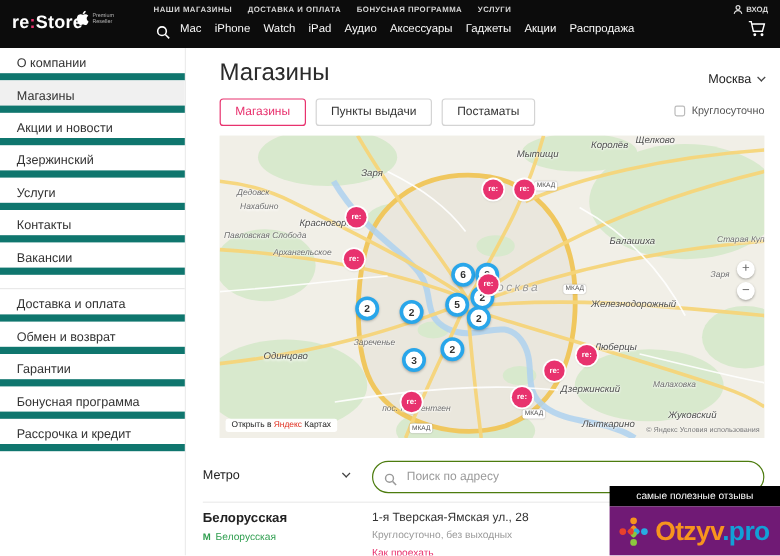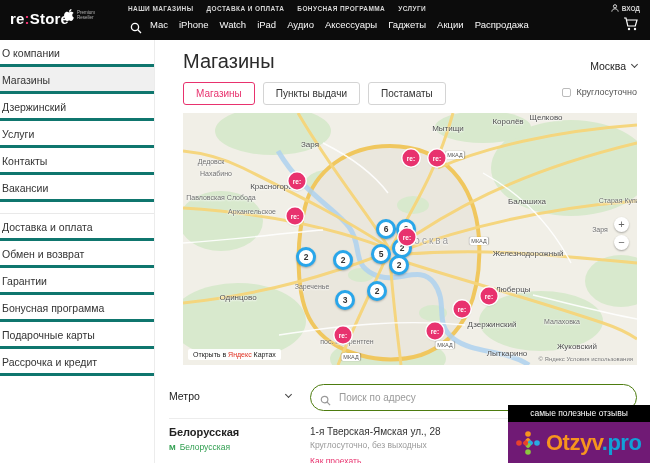--- a/index.html
+++ b/index.html
@@ -16,41 +16,41 @@
   .top-links{position:absolute;left:128px;top:5px;display:flex;gap:13px;}
   .top-link{font-size:6.5px;color:#d5d5d5;letter-spacing:.4px;font-weight:700;white-space:nowrap;}
   .login{position:absolute;right:10px;top:4px;display:flex;align-items:center;gap:3px;font-size:6.5px;color:#d5d5d5;font-weight:700;}
   .nav-search{position:absolute;left:130px;top:20px;cursor:pointer;}
   .main-nav{position:absolute;left:150px;top:19px;display:flex;gap:11px;align-items:center;}
   .nav-item{font-size:9.5px;color:#fafafa;white-space:nowrap;}
   .cart{position:absolute;right:12px;top:17px;cursor:pointer;}
 
   
   .sidebar{position:absolute;left:0;top:40px;width:155px;height:423px;background:#fff;border-right:1px solid #ececec;z-index:5;}
-  .side-item{height:27px;line-height:27px;padding-left:2px;font-size:10.5px;color:#333;border-bottom:3px solid #0f766e;cursor:pointer;white-space:nowrap;}
+  .side-item{height:27px;line-height:27px;padding-left:14px;font-size:10.5px;color:#333;border-bottom:6px solid #0f766e;cursor:pointer;white-space:nowrap;}
   .side-item.active{background:#f0f0f0;}
   .side-group2{margin-top:11px;border-top:1px solid #e9e9e9;}
 
   
   .main{position:absolute;left:155px;top:40px;width:495px;height:423px;background:#fff;}
   .page-title{position:absolute;left:28px;top:10px;font-size:20px;color:#2b2b2b;font-weight:400;}
   .city-select{position:absolute;right:13px;top:20px;display:flex;align-items:center;gap:6px;font-size:10.5px;color:#222;cursor:pointer;}
   .chev{width:5px;height:5px;border-right:1.2px solid #444;border-bottom:1.2px solid #444;transform:rotate(45deg);margin-top:-3px;display:inline-block;}
   .tabs{position:absolute;left:28px;top:42px;display:flex;gap:8px;}
   .tab{height:23px;padding:0 12px;font-size:10px;background:#fff;border:1px solid #d4d4d4;border-radius:3px;color:#333;font-family:inherit;cursor:pointer;white-space:nowrap;}
   .tab.active{border-color:#e8326e;color:#e8326e;}
   .clock{position:absolute;right:13px;top:47px;display:flex;align-items:center;gap:5px;}
   .cb{width:9px;height:9px;border:1px solid #bbb;border-radius:2px;background:#fff;cursor:pointer;}
   .clock-label{font-size:9px;color:#555;}
 
   
   .map{position:absolute;left:28px;top:73px;width:454px;height:252px;background:#f1efe7;overflow:hidden;cursor:grab;}
   .map svg.base{position:absolute;left:0;top:0;}
   .map-layer{position:absolute;left:0;top:0;width:454px;height:252px;}
-  .city-label{position:absolute;transform:translate(-50%,-50%);font-size:8px;color:#4f4f4f;white-space:nowrap;text-shadow:0 0 2px #fff,0 1px 2px #fff;z-index:2;}
+  .city-label{position:absolute;transform:translate(-50%,-50%);font-size:8px;color:#4f4f4f;white-space:nowrap;text-shadow:0 0 2px #fff,0 1px 2px #fff;z-index:2;font-style:italic;}
   .city-label.minor{font-size:7px;color:#6e6e6e;}
   .city-label.big{font-size:10px;color:#9a9a9a;letter-spacing:2px;}
   .mkad{position:absolute;transform:translate(-50%,-50%);background:#fff;border-radius:2px;padding:0 2px;font-size:5.5px;line-height:8px;color:#555;box-shadow:0 0 1px rgba(0,0,0,.4);z-index:2;}
   .pin{position:absolute;transform:translate(-50%,-50%);width:17px;height:17px;border-radius:50%;background:#e8326e;color:#fff;font-size:6.5px;font-weight:700;display:flex;align-items:center;justify-content:center;box-shadow:0 0 0 1.5px #fff,0 1px 2px rgba(0,0,0,.35);z-index:5;cursor:pointer;}
   .cluster{position:absolute;transform:translate(-50%,-50%);width:20px;height:20px;border-radius:50%;background:#fff;border:3px solid #29a6ea;color:#333;font-size:8.5px;font-weight:700;display:flex;align-items:center;justify-content:center;z-index:4;box-shadow:0 1px 2px rgba(0,0,0,.25);cursor:pointer;}
   .zoom-btn{position:absolute;right:8px;width:15px;height:15px;border-radius:50%;background:#fff;box-shadow:0 1px 2px rgba(0,0,0,.3);color:#666;font-size:11px;line-height:14px;text-align:center;z-index:6;cursor:pointer;}
   .zoom-in{top:104px;}
   .zoom-out{top:122px;}
   .open-yandex{position:absolute;left:5px;bottom:5px;background:rgba(255,255,255,.95);border-radius:2px;padding:2px 5px;font-size:7px;color:#222;z-index:6;}
   .open-yandex .yb{color:#e03020;}
@@ -130,31 +130,31 @@
         <circle cx="6" cy="12" r="1.2" fill="#fff"></circle>
         <circle cx="12" cy="12" r="1.2" fill="#fff"></circle>
       </svg>
   </span>
 </header>
 
 <aside class="sidebar">
   <div>
       <div class="side-item">О компании</div>
       <div class="side-item active">Магазины</div>
+      <div class="side-item">Акции и новости</div>
       <div class="side-item">Дзержинский</div>
       <div class="side-item">Услуги</div>
       <div class="side-item">Контакты</div>
       <div class="side-item">Вакансии</div>
     </div>
   <div class="side-group2">
       <div class="side-item">Доставка и оплата</div>
       <div class="side-item">Обмен и возврат</div>
       <div class="side-item">Гарантии</div>
       <div class="side-item">Бонусная программа</div>
-      <div class="side-item">Подарочные карты</div>
       <div class="side-item">Рассрочка и кредит</div>
     </div>
 </aside>
 
 <main class="main">
   <h1 class="page-title">Магазины</h1>
   <div class="city-select">
     <span>Москва</span>
     <span class="chev"></span>
   </div>

